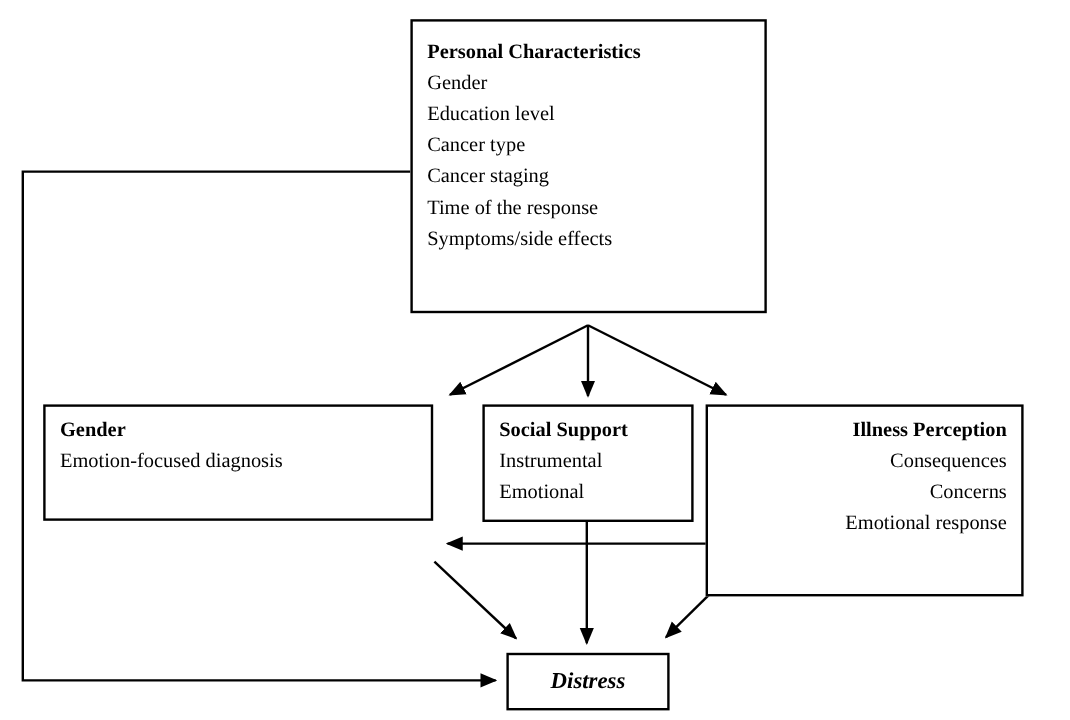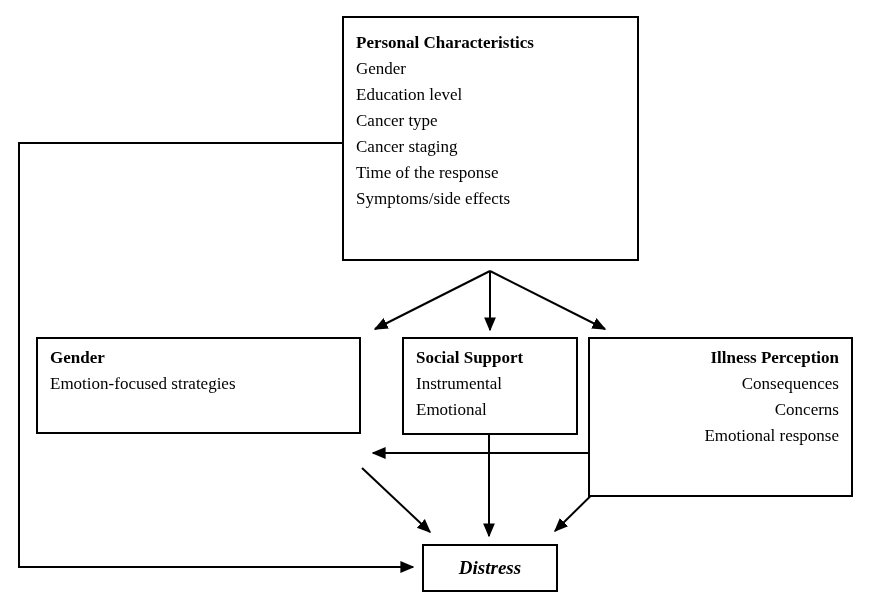--- a/index.html
+++ b/index.html
@@ -92,21 +92,21 @@
     <div class="box-item">Gender</div>
     <div class="box-item">Education level</div>
     <div class="box-item">Cancer type</div>
     <div class="box-item">Cancer staging</div>
     <div class="box-item">Time of the response</div>
     <div class="box-item">Symptoms/side effects</div>
   </div>
 
   <div class="box" id="coping-box">
     <div class="box-title">Gender</div>
-    <div class="box-item">Emotion-focused strategies</div>
+    <div class="box-item">Emotion-focused diagnosis</div>
   </div>
 
   <div class="box" id="social-support-box">
     <div class="box-title">Social Support</div>
     <div class="box-item">Instrumental</div>
     <div class="box-item">Emotional</div>
   </div>
 
   <div class="box" id="illness-perception-box">
     <div class="box-title">Illness Perception</div>

